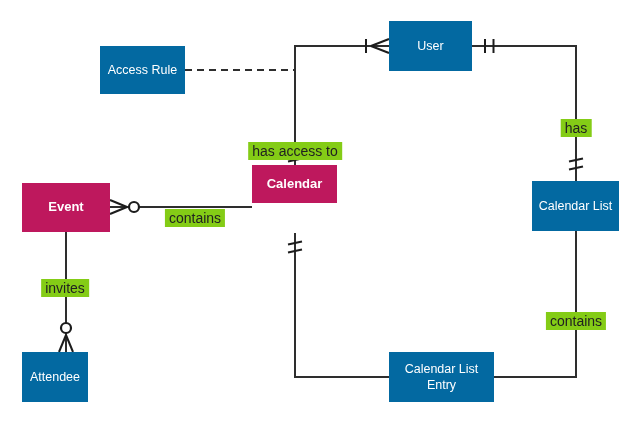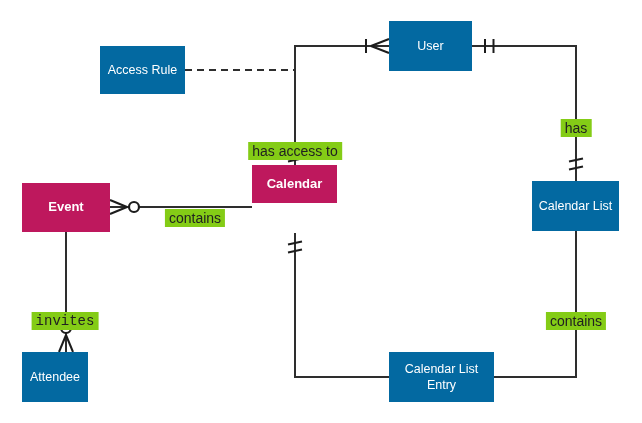--- a/index.html
+++ b/index.html
@@ -147,15 +147,15 @@
 
   <div class="rel-label" style="left:195px; top:192px;">contains</div>
 
   <div class="rel-label" style="left:295px; top:125px;">has access to</div>
 
   <div class="rel-label" style="left:576px; top:102px;">has</div>
 
   <div class="rel-label" style="left:576px; top:295px;">contains</div>
 
 
-  <div class="rel-label" style="left:65px; top:295px;font-family:Liberation Mono, monospace;">invites</div>
+  <div class="rel-label" style="left:65px; top:262px;">invites</div>
 
 </div>
 
 </body></html>

